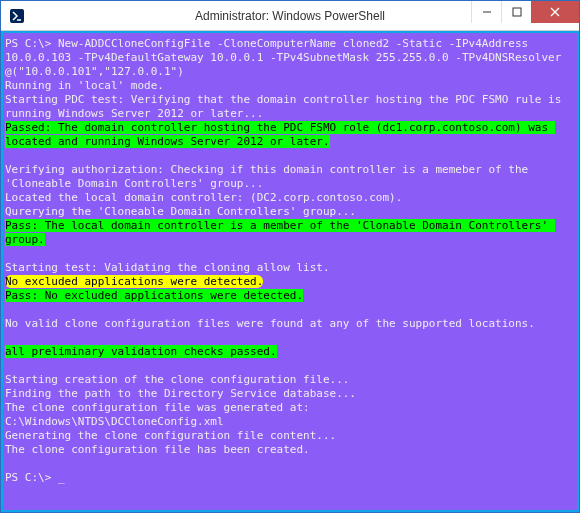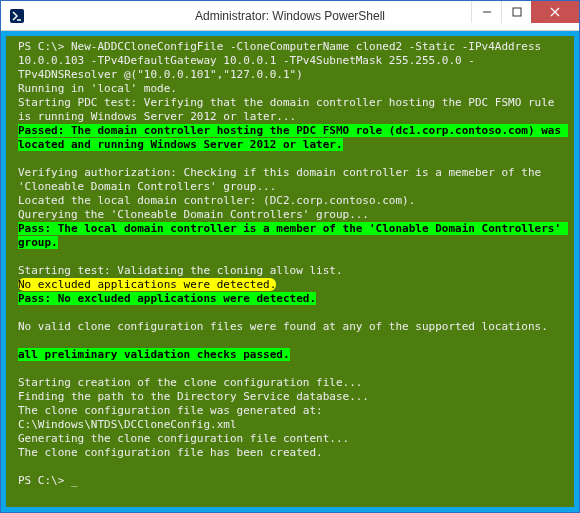--- a/index.html
+++ b/index.html
@@ -63,35 +63,34 @@
     }
     .titlebar-btn.close {
       background: #c75050;
       color: #fff;
       width: 48px;
       border-left: none;
     }
     .titlebar-btn.close svg { stroke: #fff; }
     .console {
       flex: 1;
-      background: #4d7c0f;
+      background: #8b5cf6;
       color: #eeedf0;
       font-family: "Lucida Console", Consolas, monospace;
       font-size: 11px;
       line-height: 14px;
-      padding: 4px 12px;
+      padding: 4px 2px;
       overflow: hidden;
       white-space: pre-wrap;
       word-break: break-word;
-      border: 5px solid #0ea5e9;
+      border: 2px solid #0ea5e9;
     }
     .hl-green {
       background: #00ff00;
       color: #000;
-      font-weight: bold;
     }
     .hl-yellow {
       background: #ffff00;
       color: #000;
       border-radius: 6px;
     }
     .line { display: block; }
   </style>
 </head>
 <body>

